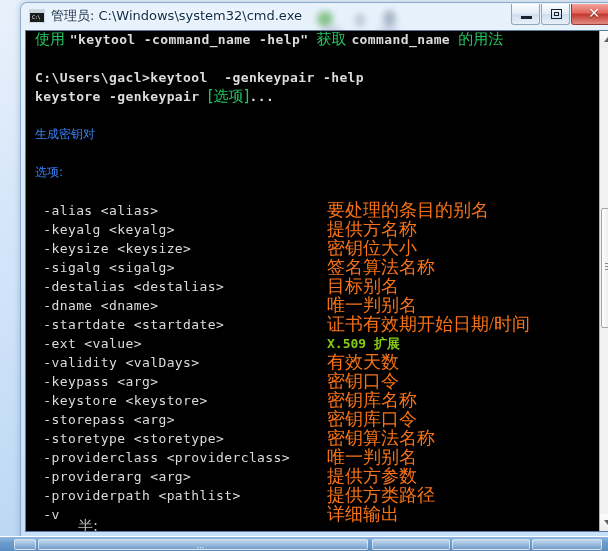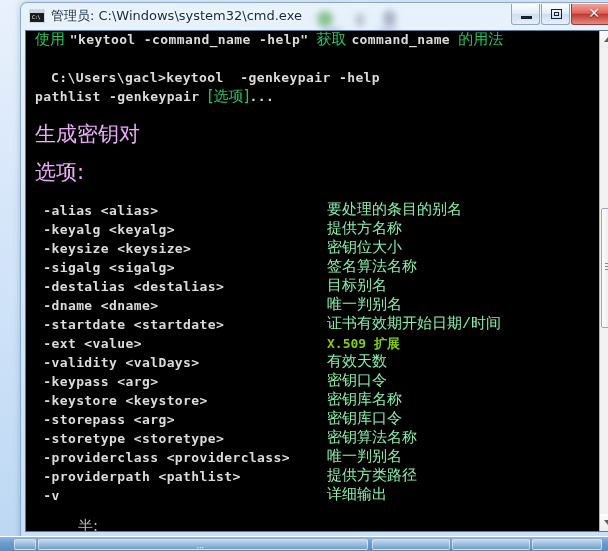--- a/index.html
+++ b/index.html
@@ -197,42 +197,41 @@
     line-height: 19px;
     white-space: pre;
     font-family: "DejaVu Sans Mono", "Liberation Mono", monospace;
     font-size: 13px;
     color: #c8c8c8;
   }
   .line.ascii {
     color: #dcdcdc;
     font-weight: bold;
     letter-spacing: 0.4px;
-    margin-left: 16px;
   }
   .line.cjk {
-    color: #f0abfc;
-    font-family: "DejaVu Sans", sans-serif;
-    font-size: 21px;
+    color: #3b82f6;
+    font-family: "DejaVu Sans", sans-serif;
+    font-size: 12px;
   }
   .line .opt {
     display: inline-block;
     width: 292px;
     font-family: "DejaVu Sans Mono", "Liberation Mono", monospace;
     font-size: 13px;
-    font-weight: bold;
+    font-weight: normal;
     letter-spacing: 0.4px;
     color: #dcdcdc;
     vertical-align: top;
   }
   .line .desc {
     display: inline-block;
-    font-family: Liberation Mono, monospace;
-    font-size: 15px;
-    color: #86efac;
+    font-family: Liberation Serif, serif;
+    font-size: 18px;
+    color: #f97316;
     vertical-align: top;
   }
   .line .desc.mono {
     font-family: "DejaVu Sans Mono", "Liberation Mono", monospace;
     font-size: 13px;
     font-weight: bold;
     color: #84cc16;
   }
   .line .mixed-cjk {
     font-family: "DejaVu Sans", sans-serif;
@@ -379,40 +378,41 @@
     </div>
   </div>
 
   <div id="client">
 
     <div id="console">
       <div id="console-inner">
           <div class="line"><span class="mixed-cjk">使用 </span><span class="mixed-ascii">"keytool -command_name -help" </span><span class="mixed-cjk">获取 </span><span class="mixed-ascii">command_name </span><span class="mixed-cjk">的用法</span></div>
           <div class="line">&nbsp;</div>
           <div class="line ascii">C:\Users\gacl&gt;keytool  -genkeypair -help</div>
-          <div class="line"><span class="mixed-ascii">pathlist -genkeypair </span><span class="mixed-cjk">[选项]</span><span class="mixed-ascii">...</span></div>
+          <div class="line"><span class="mixed-ascii">keystore -genkeypair </span><span class="mixed-cjk">[选项]</span><span class="mixed-ascii">...</span></div>
           <div class="line">&nbsp;</div>
           <div class="line cjk">生成密钥对</div>
           <div class="line">&nbsp;</div>
           <div class="line cjk">选项:</div>
           <div class="line">&nbsp;</div>
           <div class="line"><span class="opt"> -alias &lt;alias&gt;</span><span class="desc">要处理的条目的别名</span></div>
           <div class="line"><span class="opt"> -keyalg &lt;keyalg&gt;</span><span class="desc">提供方名称</span></div>
           <div class="line"><span class="opt"> -keysize &lt;keysize&gt;</span><span class="desc">密钥位大小</span></div>
           <div class="line"><span class="opt"> -sigalg &lt;sigalg&gt;</span><span class="desc">签名算法名称</span></div>
           <div class="line"><span class="opt"> -destalias &lt;destalias&gt;</span><span class="desc">目标别名</span></div>
           <div class="line"><span class="opt"> -dname &lt;dname&gt;</span><span class="desc">唯一判别名</span></div>
           <div class="line"><span class="opt"> -startdate &lt;startdate&gt;</span><span class="desc">证书有效期开始日期/时间</span></div>
           <div class="line"><span class="opt"> -ext &lt;value&gt;</span><span class="desc mono">X.509 扩展</span></div>
           <div class="line"><span class="opt"> -validity &lt;valDays&gt;</span><span class="desc">有效天数</span></div>
           <div class="line"><span class="opt"> -keypass &lt;arg&gt;</span><span class="desc">密钥口令</span></div>
           <div class="line"><span class="opt"> -keystore &lt;keystore&gt;</span><span class="desc">密钥库名称</span></div>
           <div class="line"><span class="opt"> -storepass &lt;arg&gt;</span><span class="desc">密钥库口令</span></div>
           <div class="line"><span class="opt"> -storetype &lt;storetype&gt;</span><span class="desc">密钥算法名称</span></div>
           <div class="line"><span class="opt"> -providerclass &lt;providerclass&gt;</span><span class="desc">唯一判别名</span></div>
+          <div class="line"><span class="opt"> -providerarg &lt;arg&gt;</span><span class="desc">提供方参数</span></div>
           <div class="line"><span class="opt"> -providerpath &lt;pathlist&gt;</span><span class="desc">提供方类路径</span></div>
           <div class="line"><span class="opt"> -v</span><span class="desc">详细输出</span></div>
         </div>
       <div id="clipline">         半:</div>
     </div>
 
     <div id="vscroll">
       <div class="sb-arrow" id="sb-up">
         <span class="tri"></span>
       </div>

